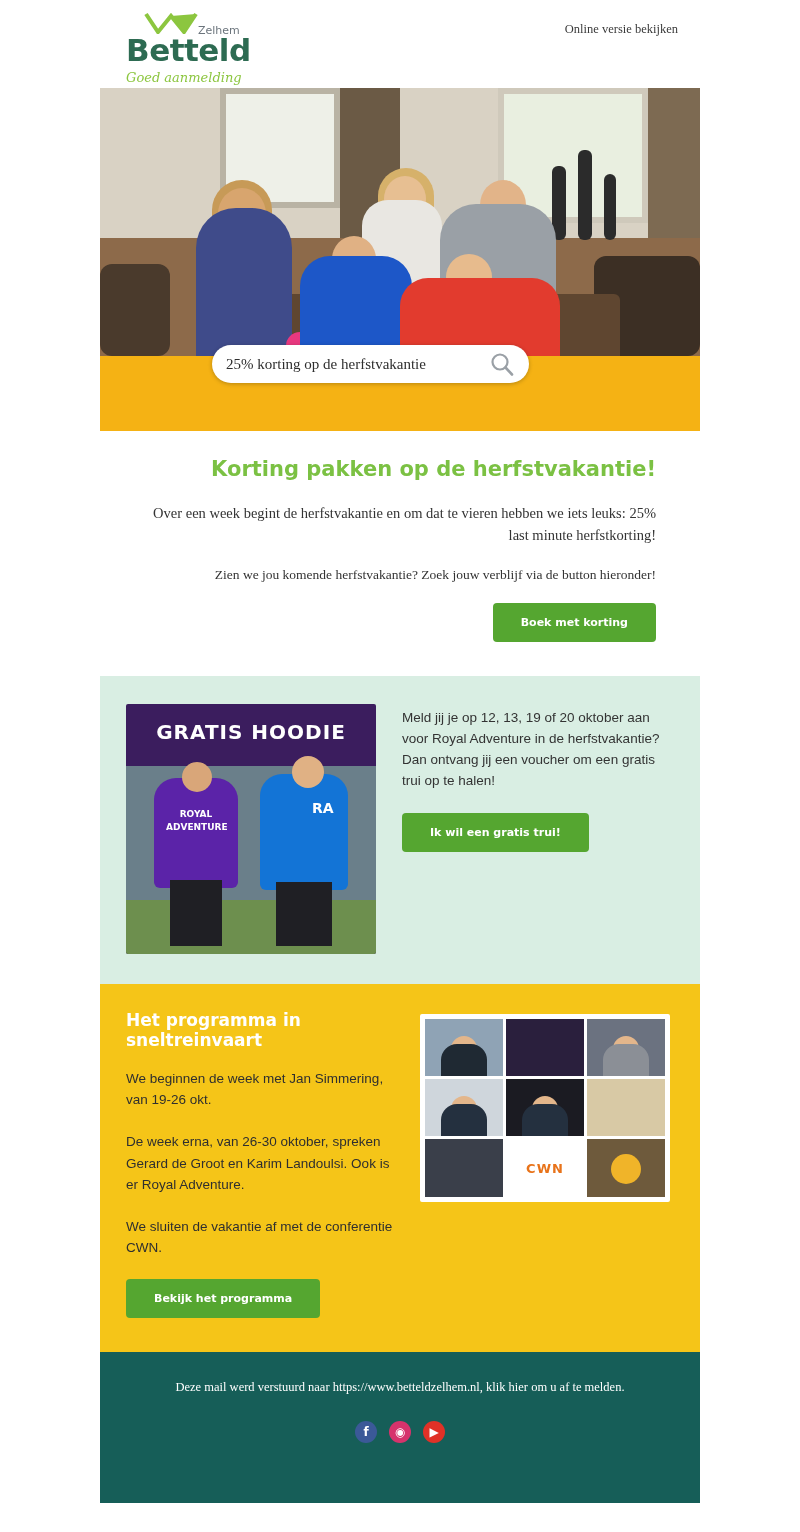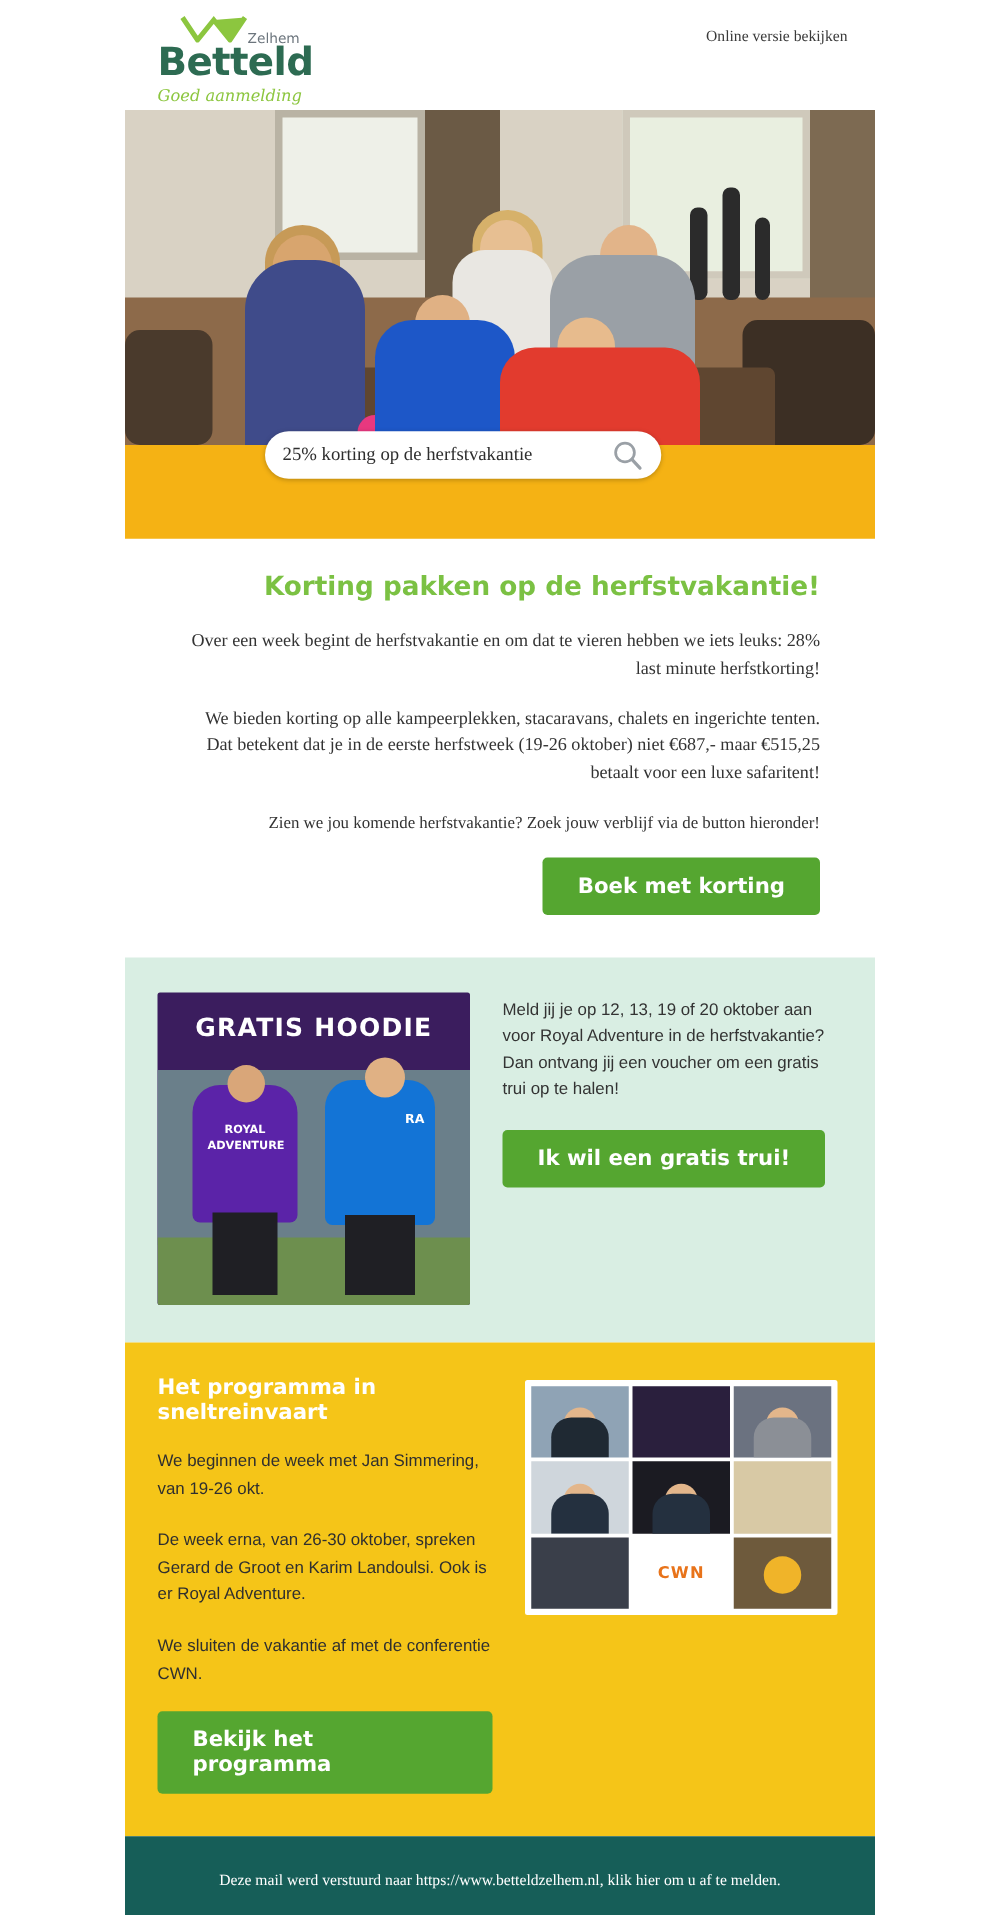--- a/index.html
+++ b/index.html
@@ -158,21 +158,21 @@
     color: #333333;
     font-family: "Liberation Serif", serif;
   }
   .intro p.small {
     font-size: 13.5px;
   }
   .btn {
     display: inline-block;
     background: #7bc143;
     color: #ffffff;
-    font-size: 17px;
+    font-size: 11px;
     font-weight: bold;
     padding: 13px 28px;
     border-radius: 4px;
     text-decoration: none;
     font-family: "DejaVu Sans", sans-serif;
   }
   .btn-green-dark { background: #55a630; }
   .btn-wrap { margin-top: 14px; }
 
   
@@ -205,21 +205,21 @@
   }
   .hd-grass { position:absolute; left:0; top:196px; width:250px; height:54px; background:#6d8f4e; }
   .hd-bg { position:absolute; left:0; top:62px; width:250px; height:140px; background:#6a7f8a; }
   .hd-p1 { position:absolute; left:28px; top:74px; width:84px; height:110px; background:#5b23a8; border-radius:22px 22px 6px 6px; }
   .hd-p1l { position:absolute; left:44px; top:176px; width:52px; height:66px; background:#1f1f24; }
   .hd-p1h { position:absolute; left:56px; top:58px; width:30px; height:30px; background:#d9a679; border-radius:50%; }
   .hd-p1t { position:absolute; left:40px; top:104px; width:60px; height:26px; color:#ffffff; font-size:9px; font-weight:bold; text-align:center; line-height:13px; font-family:"DejaVu Sans",sans-serif; }
   .hd-p2 { position:absolute; left:134px; top:70px; width:88px; height:116px; background:#1374d6; border-radius:22px 22px 6px 6px; }
   .hd-p2l { position:absolute; left:150px; top:178px; width:56px; height:64px; background:#1f1f24; }
   .hd-p2h { position:absolute; left:166px; top:52px; width:32px; height:32px; background:#e0b184; border-radius:50%; }
-  .hd-p2t { position:absolute; left:186px; top:96px; width:26px; height:14px; color:#ffffff; font-size:10px; font-weight:bold; font-family:"DejaVu Sans",sans-serif;margin-left:12px; }
+  .hd-p2t { position:absolute; left:186px; top:96px; width:26px; height:14px; color:#ffffff; font-size:14px; font-weight:bold; font-family:"DejaVu Sans",sans-serif; }
 
   .mint-right { padding-top: 4px; }
   .mint-right h2 {
     margin: 0 0 16px 0;
     font-size: 17px;
     color: #2e5e4e;
     font-weight: bold;
     font-family: "DejaVu Sans", sans-serif;
   }
   .mint-right p {
@@ -372,22 +372,21 @@
           <svg width="26" height="26" viewBox="0 0 26 26">
             <circle cx="11" cy="11" r="7.5" fill="none" stroke="#9aa0a6" stroke-width="2.2"></circle>
             <line x1="16.5" y1="16.5" x2="23" y2="23.5" stroke="#9aa0a6" stroke-width="2.6" stroke-linecap="round"></line>
           </svg>
         </span>
       </div>
     </div>
 
     <div class="intro">
       <h1>Korting pakken op de herfstvakantie!</h1>
-      <p>Over een week begint de herfstvakantie en om dat te vieren hebben we iets leuks: 28% last minute herfstkorting!</p>
-      <p>We bieden korting op alle kampeerplekken, stacaravans, chalets en ingerichte tenten. Dat betekent dat je in de eerste herfstweek (19-26 oktober) niet €687,- maar €515,25 betaalt voor een luxe safaritent!</p>
+      <p>Over een week begint de herfstvakantie en om dat te vieren hebben we iets leuks: 25% last minute herfstkorting!</p>
       <p class="small">Zien we jou komende herfstvakantie? Zoek jouw verblijf via de button hieronder!</p>
       <div class="btn-wrap">
         <a class="btn btn-green-dark" href="#">Boek met korting</a>
       </div>
     </div>
 
     <div class="sec-mint">
       <div class="hoodie-img">
         <div class="hd-bg"></div>
         <div class="hd-grass"></div>

